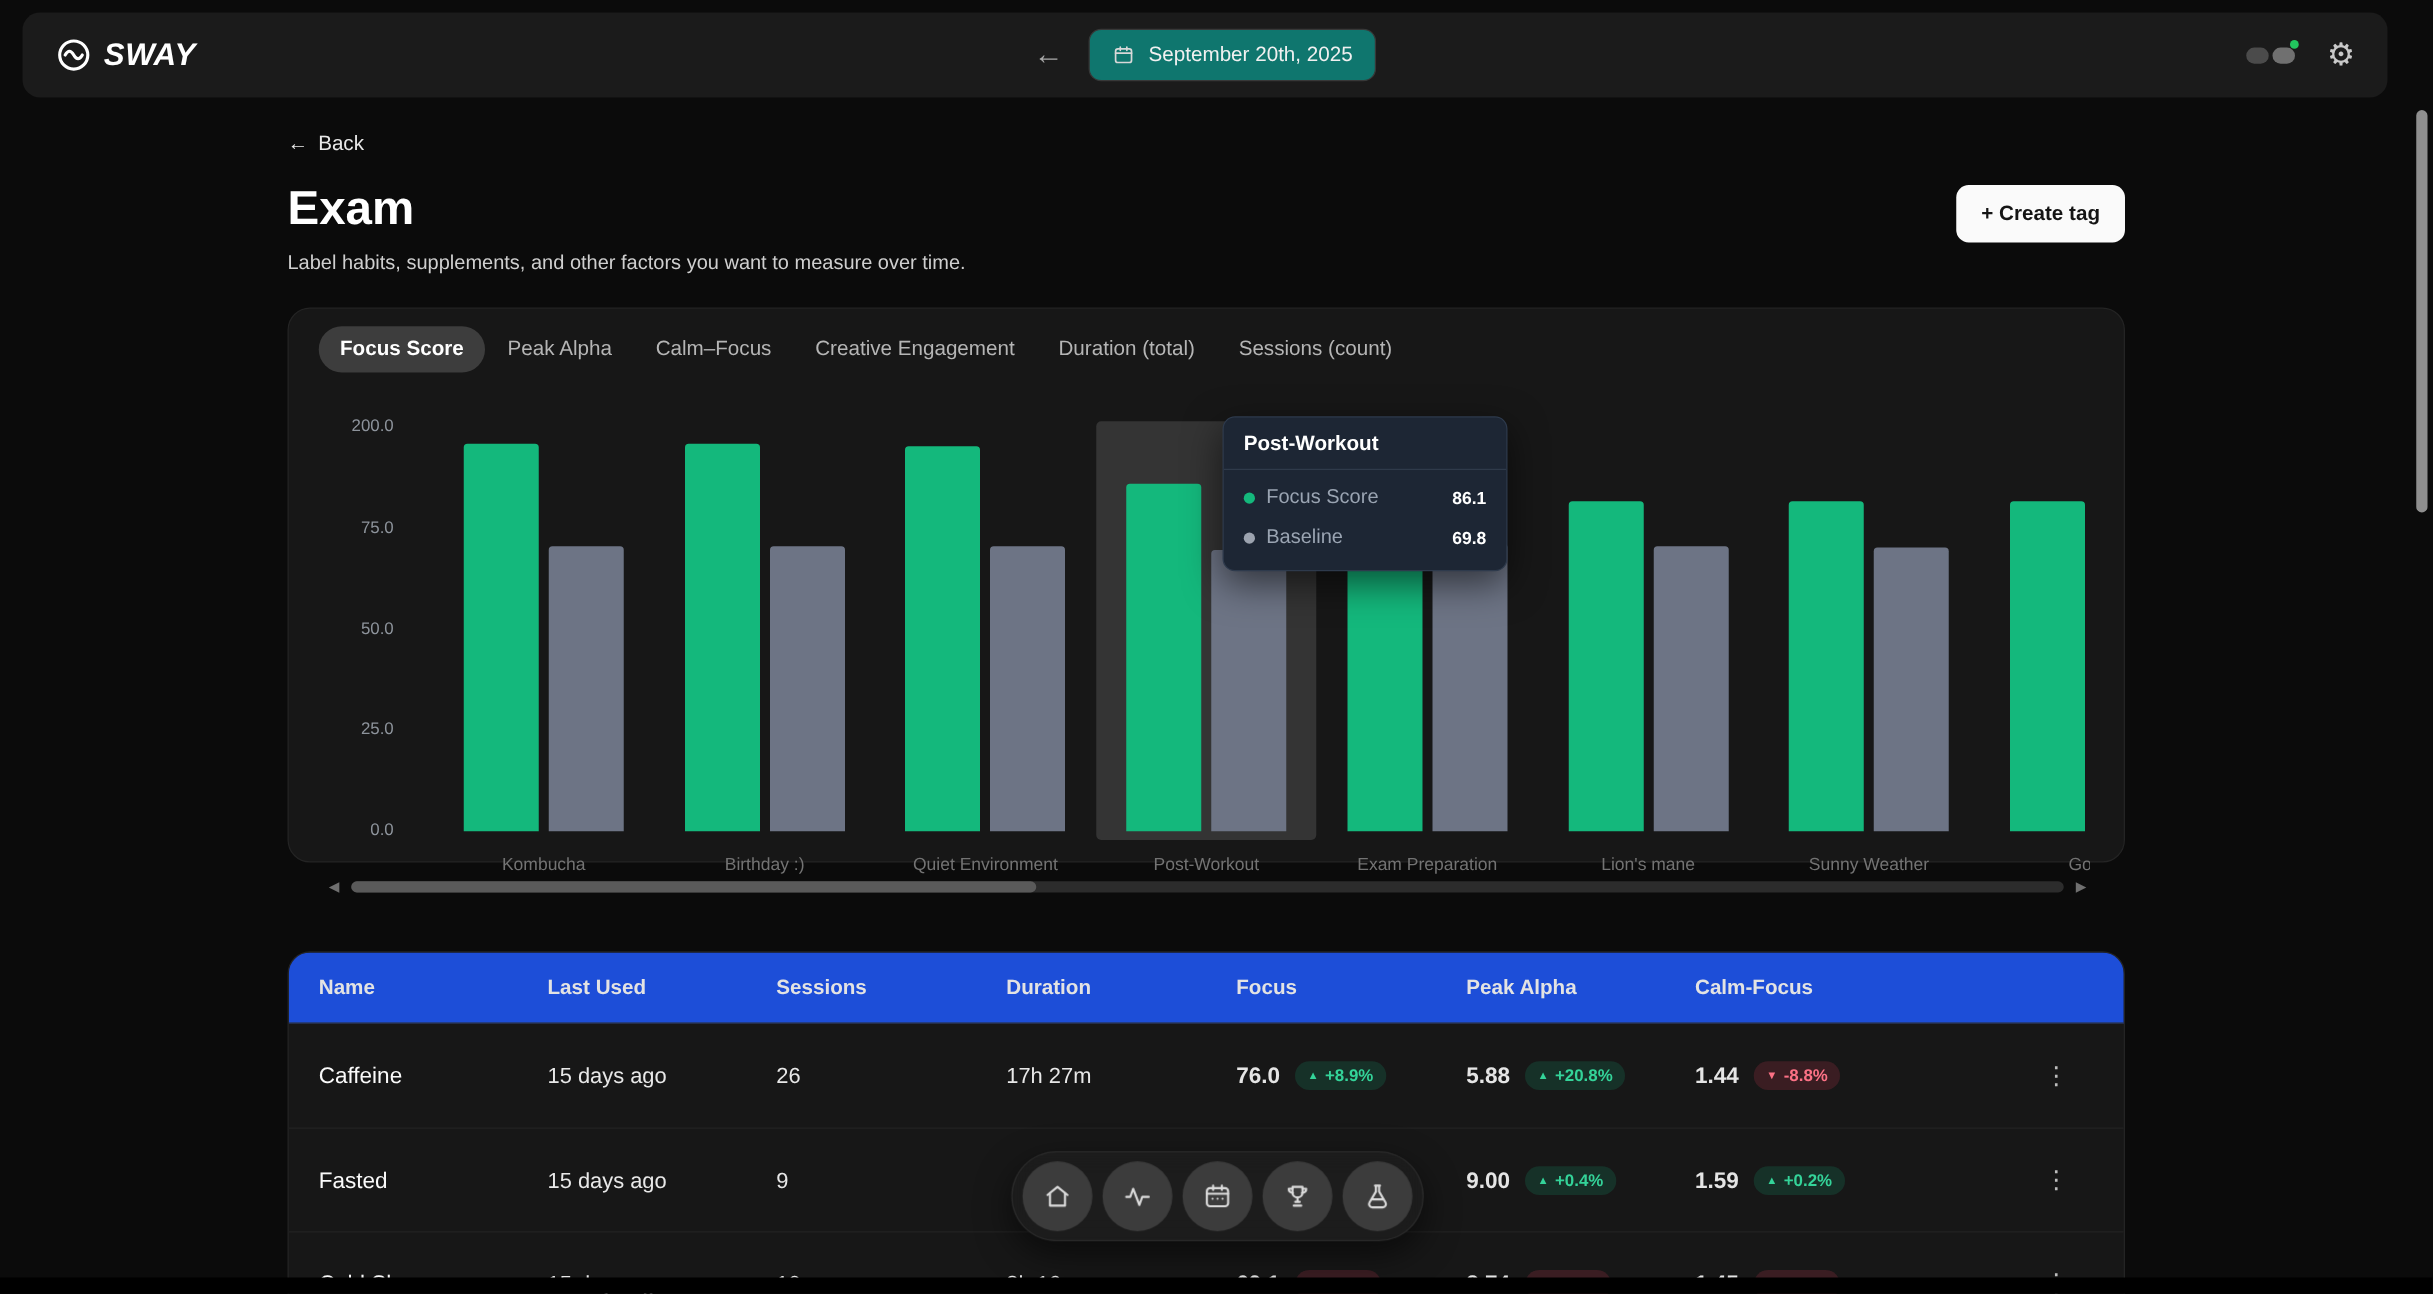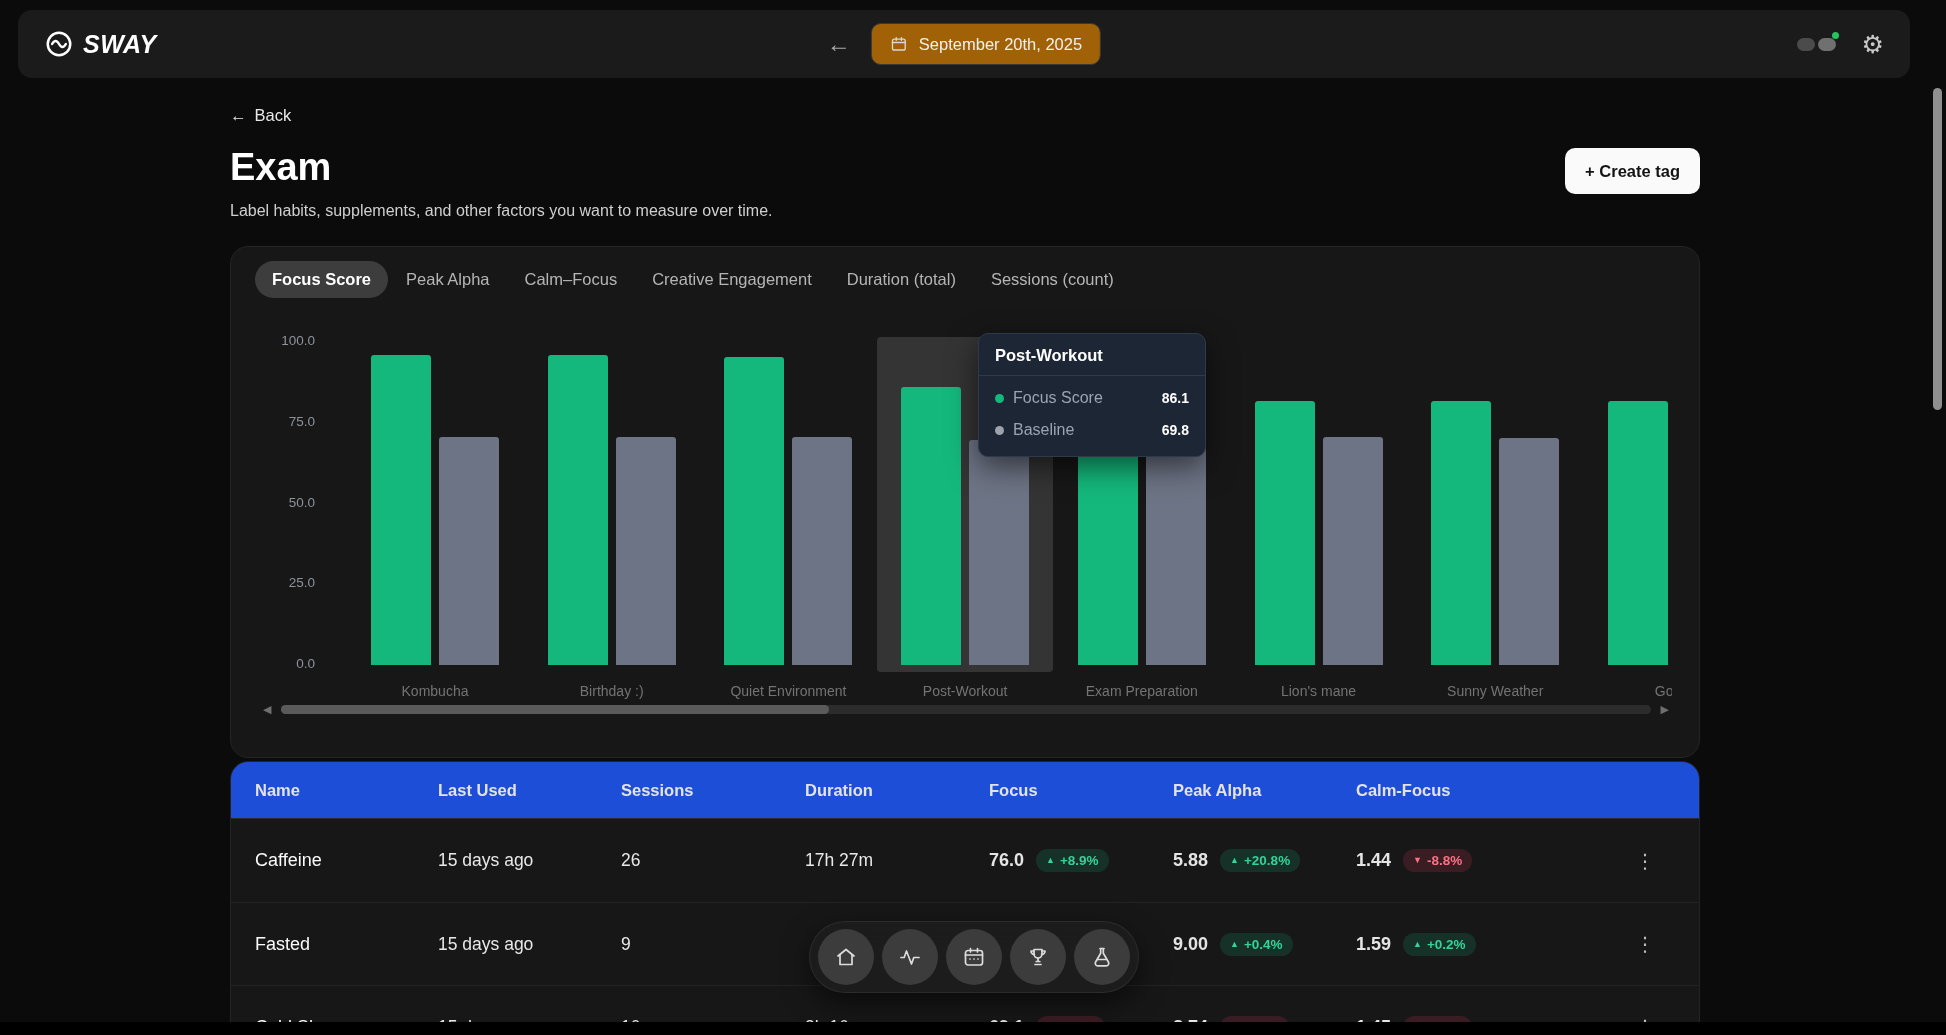--- a/index.html
+++ b/index.html
@@ -6,42 +6,42 @@
   html,body{width:1946px;height:1035px;overflow:hidden;background:#0b0b0b;
     font-family:"Liberation Sans",sans-serif;color:#ededed}
 
   
   .topbar{position:absolute;left:18px;top:10px;right:36px;height:68px;background:#1b1b1b;
     border-radius:14px;display:flex;align-items:center;padding:0 26px;z-index:20}
   .brand{display:flex;align-items:center;gap:9px;cursor:pointer}
   .brand-text{font-weight:800;font-style:italic;font-size:25px;letter-spacing:.5px;color:#fff}
   .header-center{position:absolute;left:50%;transform:translateX(-50%);display:flex;align-items:center;gap:20px}
   .hdr-back{background:none;border:none;color:#a8a8a8;font-size:24px;cursor:pointer;line-height:1}
-  .date-btn{display:flex;align-items:center;gap:11px;background:#a16207;border:1px solid #383838;
+  .date-btn{display:flex;align-items:center;gap:11px;background:#0f766e;border:1px solid #383838;
     border-radius:10px;height:42px;padding:0 18px;color:#f0f0f0;font-size:16.5px;
     font-family:"Liberation Sans",sans-serif;cursor:pointer}
   .header-right{margin-left:auto;display:flex;align-items:center;gap:26px}
   .status-group{position:relative;display:flex;align-items:center;cursor:pointer}
   .sc{display:inline-block;width:18px;height:13px;border-radius:7px}
   .sc1{background:#4b4b4b}
   .sc2{background:#707070;margin-left:3px}
   .sdot{position:absolute;top:-6px;right:-3px;width:7px;height:7px;border-radius:50%;background:#22c55e}
   .gear{background:none;border:none;color:#c9c9c9;font-size:25px;line-height:1;cursor:pointer}
 
   
   .back-link{position:absolute;left:230px;top:106px;display:flex;align-items:center;gap:8px;
     color:#e8e8e8;font-size:16.5px;cursor:pointer;z-index:2}
   .page-title{position:absolute;left:230px;top:146px;font-size:38px;font-weight:700;color:#fff}
   .page-sub{position:absolute;left:230px;top:202px;font-size:16px;color:#cfcfcf}
   .create-btn{position:absolute;right:246px;top:148px;height:46px;padding:0 20px;border:none;
     border-radius:10px;background:#fafafa;color:#141414;font-size:16.5px;font-weight:700;
     font-family:"Liberation Sans",sans-serif;cursor:pointer}
 
   
-  .chart-card{position:absolute;left:230px;top:246px;width:1470px;height:512px;background:#171717;
+  .chart-card{position:absolute;left:230px;top:246px;width:1470px;height:444px;background:#171717;
     border:1px solid #242424;border-radius:18px;z-index:1}
   .tabs{position:absolute;left:24px;top:14px;display:flex;align-items:center;gap:1px}
   .tab{border:none;background:transparent;color:#b5b5b5;font-size:16.5px;padding:9px 17px;
     border-radius:999px;font-family:"Liberation Sans",sans-serif;cursor:pointer;white-space:nowrap}
   .tab.active{background:#3d3d3d;color:#fff;font-weight:600}
   .yaxis{position:absolute;left:14px;top:95px;width:70px;height:323px}
   .ytick{position:absolute;right:0;width:70px;text-align:right;font-size:13.5px;color:#8d939b}
   .plot-clip{position:absolute;left:100px;top:87px;width:1341px;height:372px;overflow:hidden}
   .col-highlight{position:absolute;top:3px;height:335px;width:176px;background:#343434;border-radius:4px}
   .bgroup{position:absolute;top:0;height:331px;width:128px}
@@ -136,21 +136,21 @@
 <section class="chart-card">
   <div class="tabs" id="tabs">
       <button class="tab active">Focus Score</button>
       <button class="tab">Peak Alpha</button>
       <button class="tab">Calm–Focus</button>
       <button class="tab">Creative Engagement</button>
       <button class="tab">Duration (total)</button>
       <button class="tab">Sessions (count)</button>
     </div>
   <div class="yaxis" id="yaxis">
-      <div class="ytick" style="top: -9px;">100.0</div>
+      <div class="ytick" style="top: -9px;">200.0</div>
       <div class="ytick" style="top: 71.75px;">75.0</div>
       <div class="ytick" style="top: 152.5px;">50.0</div>
       <div class="ytick" style="top: 233.25px;">25.0</div>
       <div class="ytick" style="top: 314px;">0.0</div>
     </div>
   <div class="plot-clip" id="plot-clip">
       <div class="bgroup" style="left: 40px;">
         <div class="bar" style="left: 0px; height: 310.08px; background: rgb(20, 184, 124);"></div>
         <div class="bar" style="left: 68px; height: 228.038px; background: rgb(109, 116, 133);"></div>
       </div>

